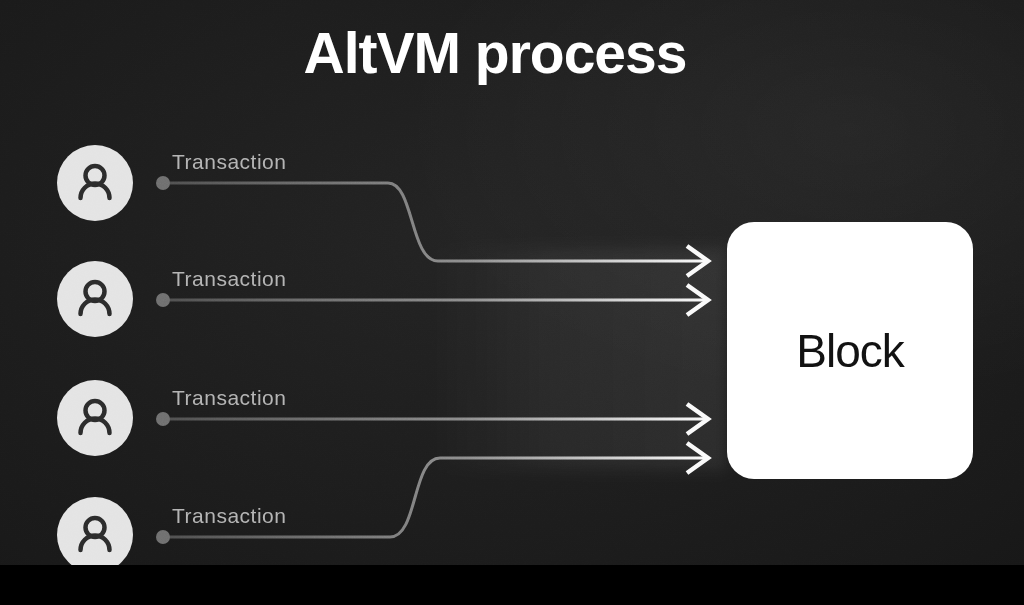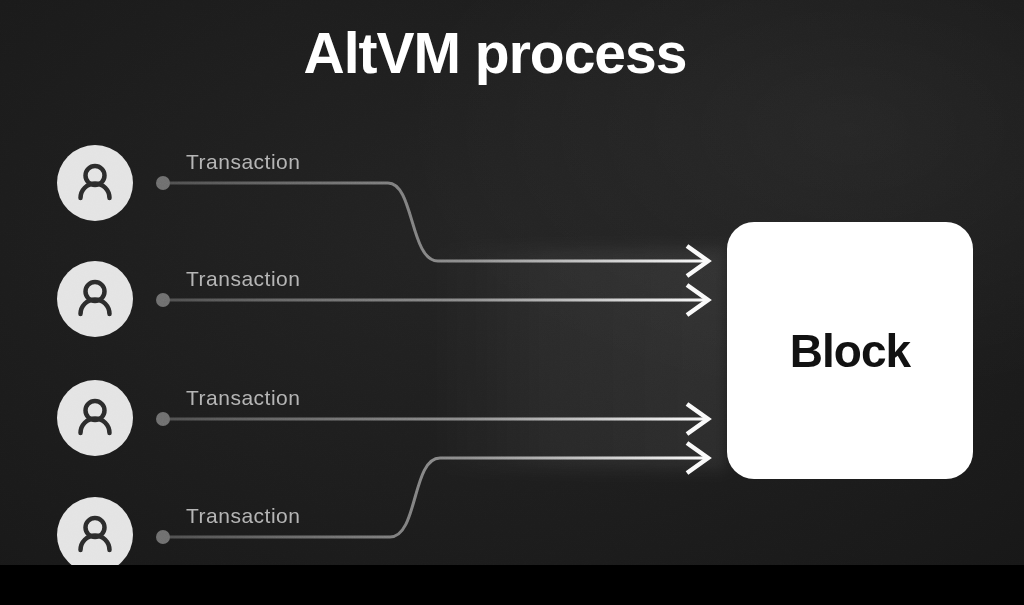--- a/index.html
+++ b/index.html
@@ -28,21 +28,21 @@
   }
   .connectors { position: absolute; inset: 0; }
   .avatar {
     position: absolute;
     left: 57px;
     width: 76px; height: 76px;
   }
   .avatar svg { display: block; }
   .tx-label {
     position: absolute;
-    left: 186px;
+    left: 172px;
     color: #b3b3b3;
     font-size: 21px;
     letter-spacing: 0.5px;
     line-height: 24px;
     font-weight: normal;
   }
   .annotation {
     position: absolute;
     left: 422px; top: 327px;
     width: 300px;
@@ -59,21 +59,21 @@
     width: 246px; height: 257px;
     background: #ffffff;
     border-radius: 27px;
     display: flex;
     align-items: center;
     justify-content: center;
   }
   .block-label {
     color: #111111;
     font-size: 46px;
-    font-weight: bold;
+    font-weight: normal;
     letter-spacing: -1px;
   }
   .noise-overlay {
     position: absolute; inset: 0;
     pointer-events: none;
     mix-blend-mode: overlay;
     opacity: 0.55;
   }
 </style>
 </head>

